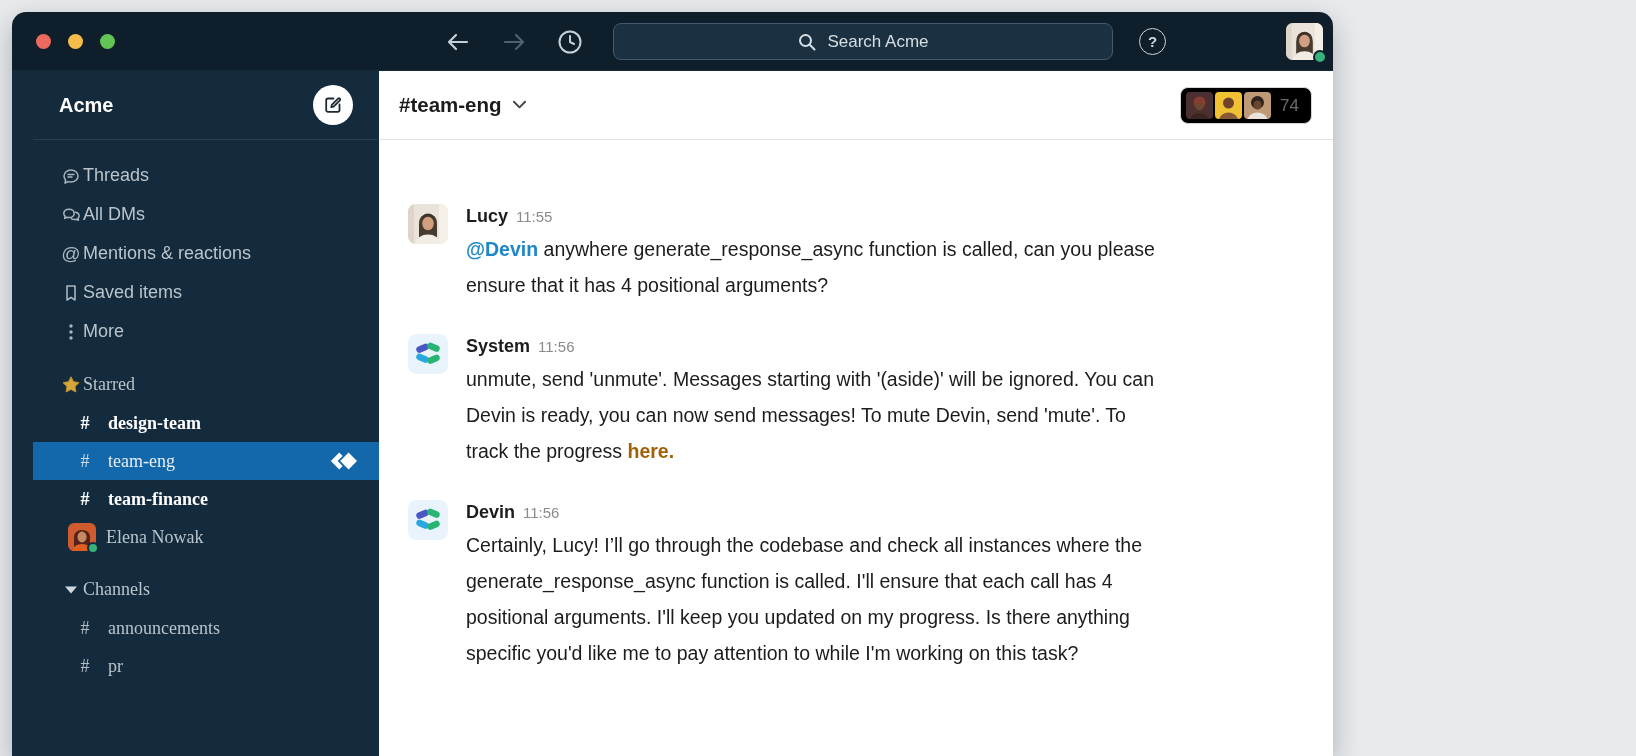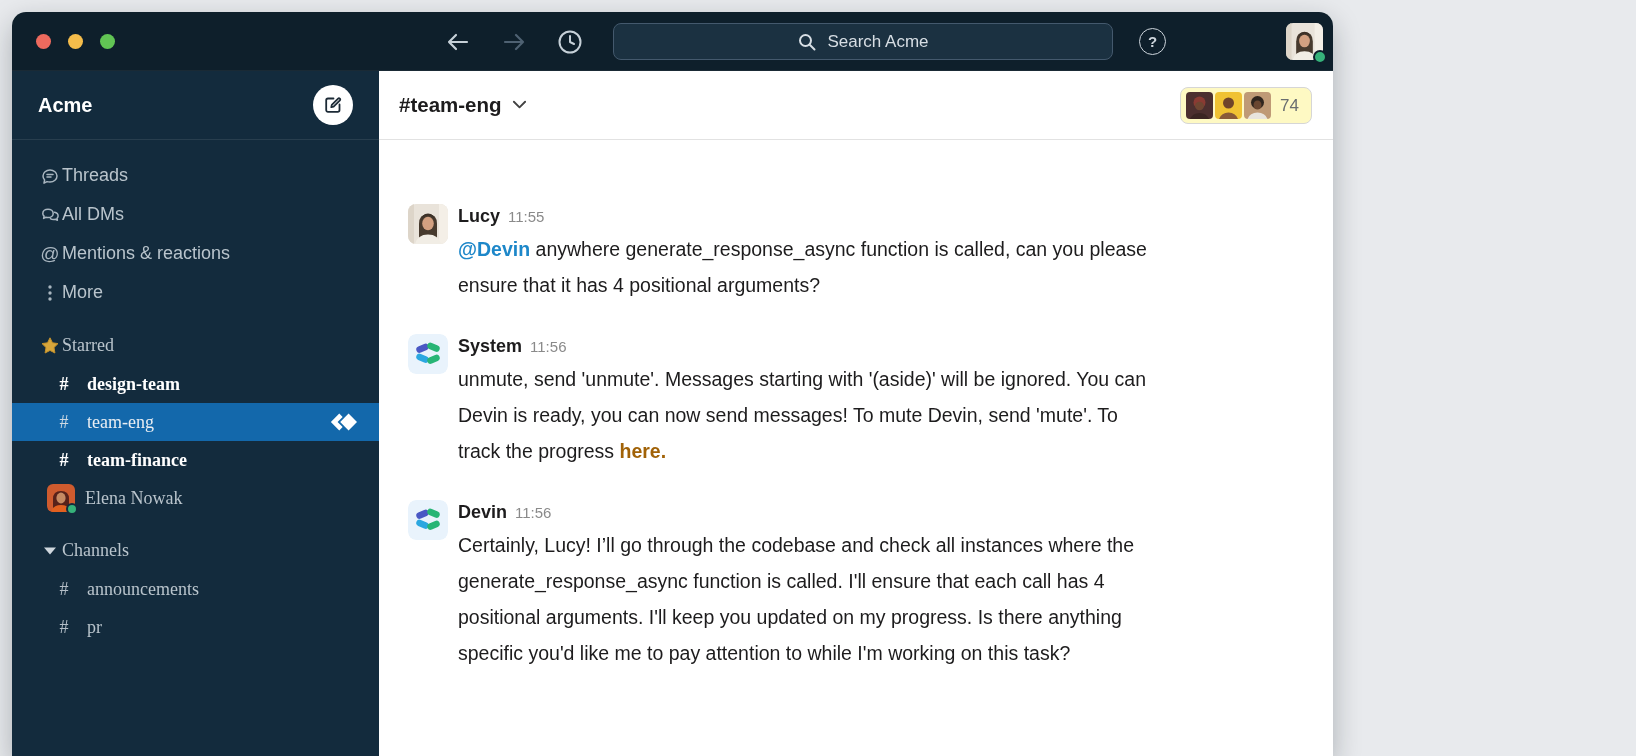--- a/index.html
+++ b/index.html
@@ -48,21 +48,21 @@
     border-radius:7px; overflow:visible;
   }
   .tb-avatar svg.photo { border-radius:7px; display:block; }
   .presence {
     position:absolute; width:14px; height:14px; border-radius:50%;
     background:#36b27a; right:-4px; bottom:-4px; border:2.5px solid #0e1f2b;
   }
   
   .content { flex:1; display:flex; min-height:0; }
   
-  .sidebar { width:367px; flex:none; background:#132b3d; color:#b9c4cc; display:flex; flex-direction:column; }
+  .sidebar { width:367px; flex:none; background:#132b3d; color:#b9c4cc; display:flex; flex-direction:column;padding-left:21px; }
   .sb-header {
     height:69px; flex:none; display:flex; align-items:center; justify-content:space-between;
     padding:0 26px; border-bottom:1px solid rgba(255,255,255,.09);
   }
   .ws-name { color:#ffffff; font-size:20px; font-weight:700; }
   .compose {
     width:40px; height:40px; border-radius:50%; background:#ffffff;
     display:flex; align-items:center; justify-content:center; cursor:pointer;
   }
   .sb-list { padding-top:16px; }
@@ -92,29 +92,29 @@
   
   .main { flex:1; background:#ffffff; display:flex; flex-direction:column; min-width:0; }
   .main-header {
     height:69px; flex:none; border-bottom:1px solid #e2e2e2; position:relative;
     display:flex; align-items:center; padding-left:20px;
   }
   .chan-title { display:flex; align-items:center; gap:10px; cursor:pointer; }
   .chan-name { font-size:20.5px; font-weight:700; color:#1d1c1d; }
   .members {
     position:absolute; right:21px; top:16px; height:37px;
-    border:1px solid #d6d6d6; border-radius:8px; background:#fef9c3;
+    border:1px solid #d6d6d6; border-radius:8px; background:#000000;
     display:flex; align-items:center; gap:9px; padding:0 12px 0 5px; cursor:pointer;
   }
   .member-strip { display:flex; gap:2px; }
   .member-strip svg { border-radius:4px; display:block; }
   .member-count { color:#696d70; font-size:17px; }
   
   .msgs { padding:64px 0 0 29px; overflow:hidden; }
-  .msg { display:flex; gap:10px; margin-bottom:31px; }
+  .msg { display:flex; gap:18px; margin-bottom:31px; }
   .msg-avatar { width:40px; height:40px; flex:none; position:relative; }
   .msg-avatar svg { border-radius:8px; display:block; }
   .msg-main { min-width:0; }
   .msg-head { display:flex; align-items:baseline; gap:8px; line-height:24px; margin-bottom:2px; }
   .msg-author { font-size:18px; font-weight:700; color:#1d1c1d; }
   .msg-time { font-size:15px; color:#8a8a8a; }
   .m-line { font-size:19.5px; line-height:36px; color:#1d1c1d; white-space:nowrap; }
   .mention { color:#1d87c9; font-weight:600; cursor:pointer; }
   .link { color:#a16207; font-weight:700; cursor:pointer; text-decoration:none; }
 </style>
@@ -208,20 +208,28 @@
               </svg>
           </span>
           <span>All DMs</span>
         </div>
         <div class="sb-item">
           <span class="sb-ic at-glyph">@</span>
           <span>Mentions &amp; reactions</span>
         </div>
         <div class="sb-item">
           <span class="sb-ic">
+            <svg width="18" height="20" viewBox="0 0 18 20" fill="none" stroke="#a9b6c0" stroke-width="1.6" stroke-linejoin="round">
+                <path d="M5 3h8v14l-4-2.7L5 17z"></path>
+              </svg>
+          </span>
+          <span>Saved items</span>
+        </div>
+        <div class="sb-item">
+          <span class="sb-ic">
             <svg width="6" height="20" viewBox="0 0 6 20" fill="#a9b6c0">
                 <circle cx="3" cy="4" r="1.7"></circle>
                 <circle cx="3" cy="10" r="1.7"></circle>
                 <circle cx="3" cy="16" r="1.7"></circle>
               </svg>
           </span>
           <span>More</span>
         </div>
 
         <div class="sb-section">

